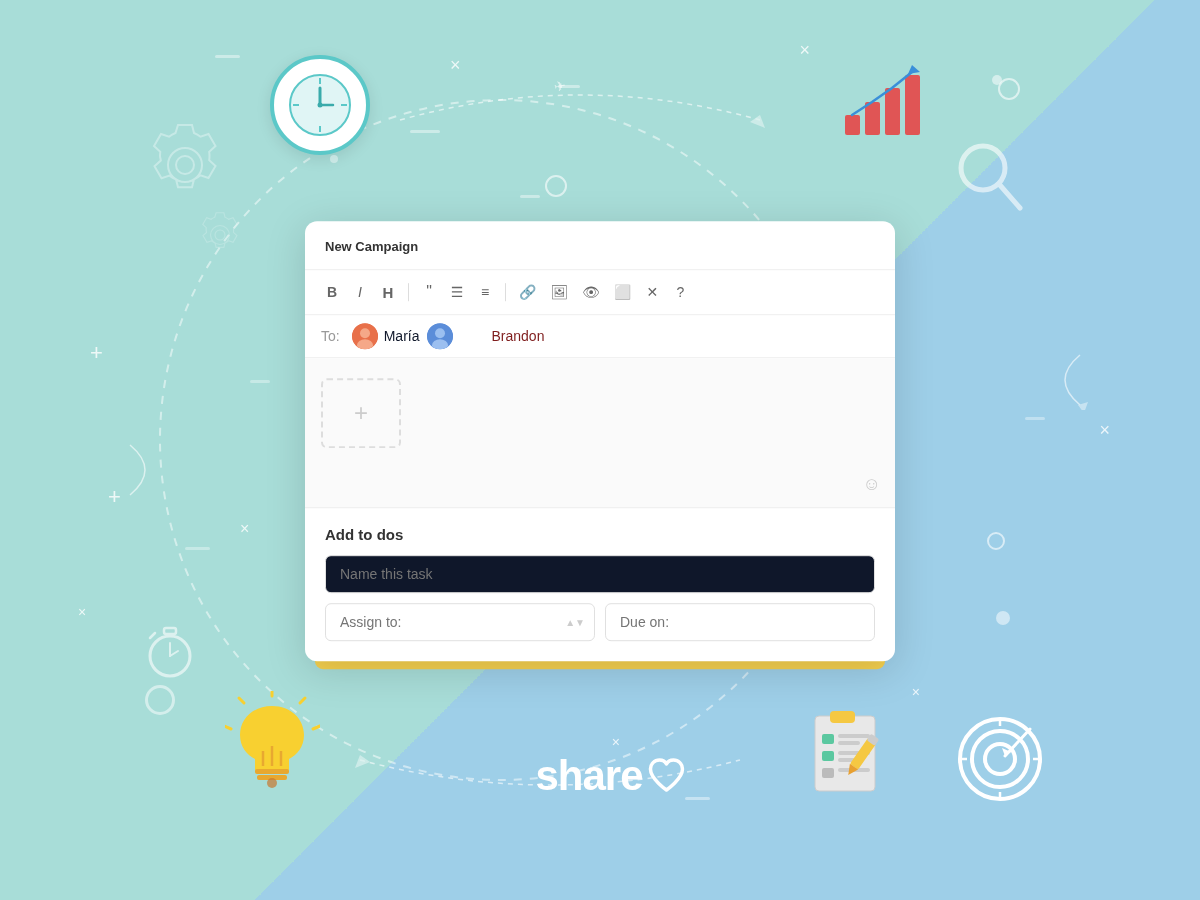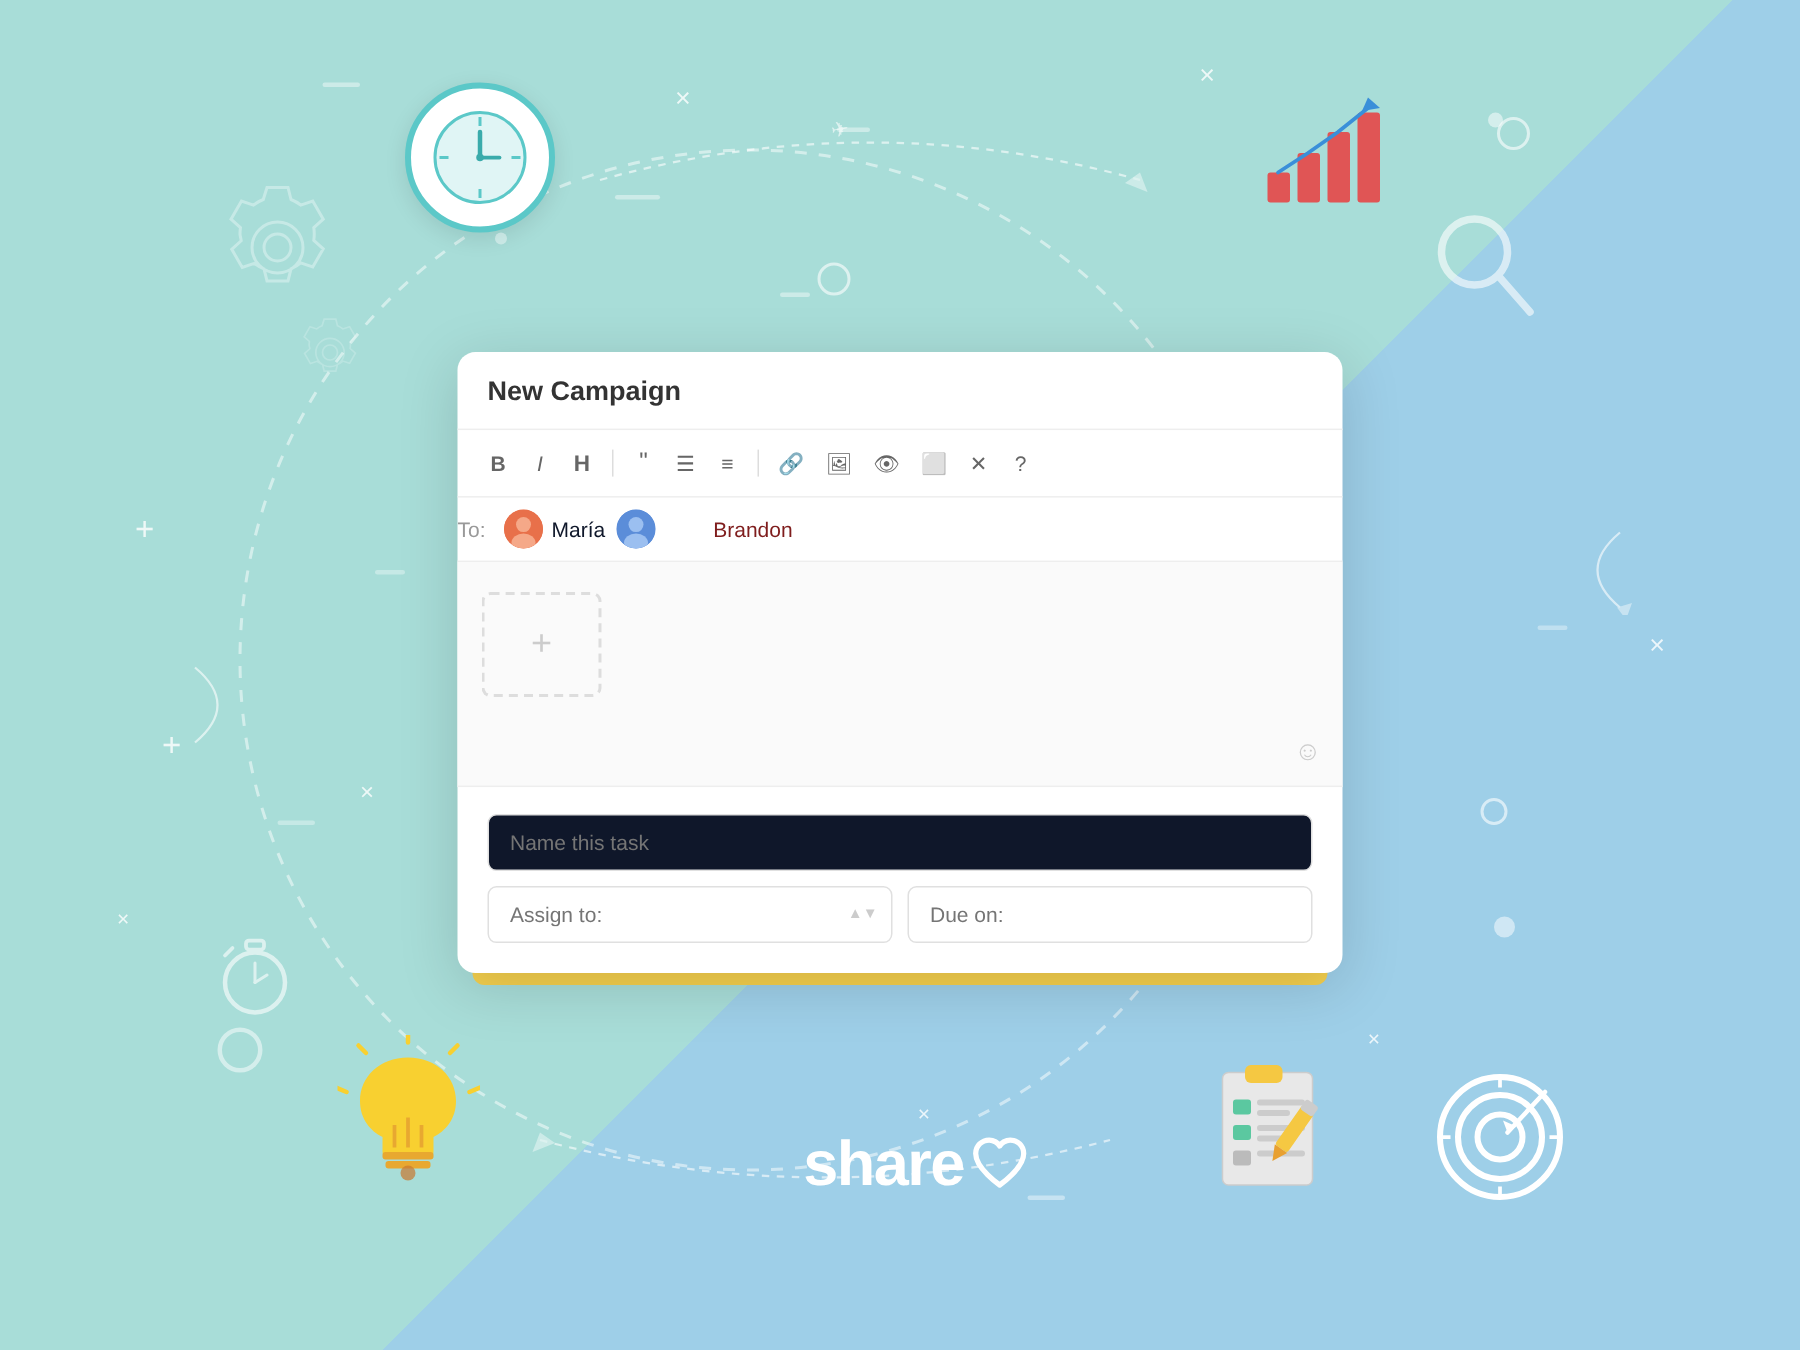--- a/index.html
+++ b/index.html
@@ -107,21 +107,21 @@
     .card-section {
       padding: 18px 24px;
       border-bottom: 1px solid #eee;
     }
 
     .card-section:last-child {
       border-bottom: none;
     }
 
     .campaign-title {
-      font-size: 18px;
+      font-size: 13px;
       font-weight: 600;
       color: #333;
       margin-bottom: 0;
     }
 
     
     .toolbar {
       display: flex;
       align-items: center;
       gap: 6px;
@@ -146,21 +146,21 @@
       width: 1px;
       height: 18px;
       background: #ddd;
       margin: 0 3px;
     }
 
     
     .to-field {
       display: flex;
       align-items: center;
-      padding: 8px 0;
+      padding: 8px 16px;
       border-bottom: 1px solid #eee;
       gap: 8px;
     }
 
     .to-label {
       color: #999;
       font-size: 14px;
       margin-right: 4px;
     }
 
@@ -555,20 +555,21 @@
     </div>
 
     <div class="message-area" style="cursor:text;">
       <div class="attach-box">
         <span class="attach-plus">+</span>
       </div>
       <button class="emoji-btn">☺</button>
     </div>
 
     <div class="card-section" style="padding:18px 20px 20px;">
+      <div class="todos-title">Add to dos</div>
       <input class="task-input" type="text" placeholder="Name this task" style="">
       <div class="task-row">
         <div class="assign-wrapper">
           <input type="text" placeholder="Assign to:" style="">
           <span class="assign-arrow">▲▼</span>
         </div>
         <div class="due-wrapper">
           <input type="text" placeholder="Due on:" style="">
         </div>
       </div>

